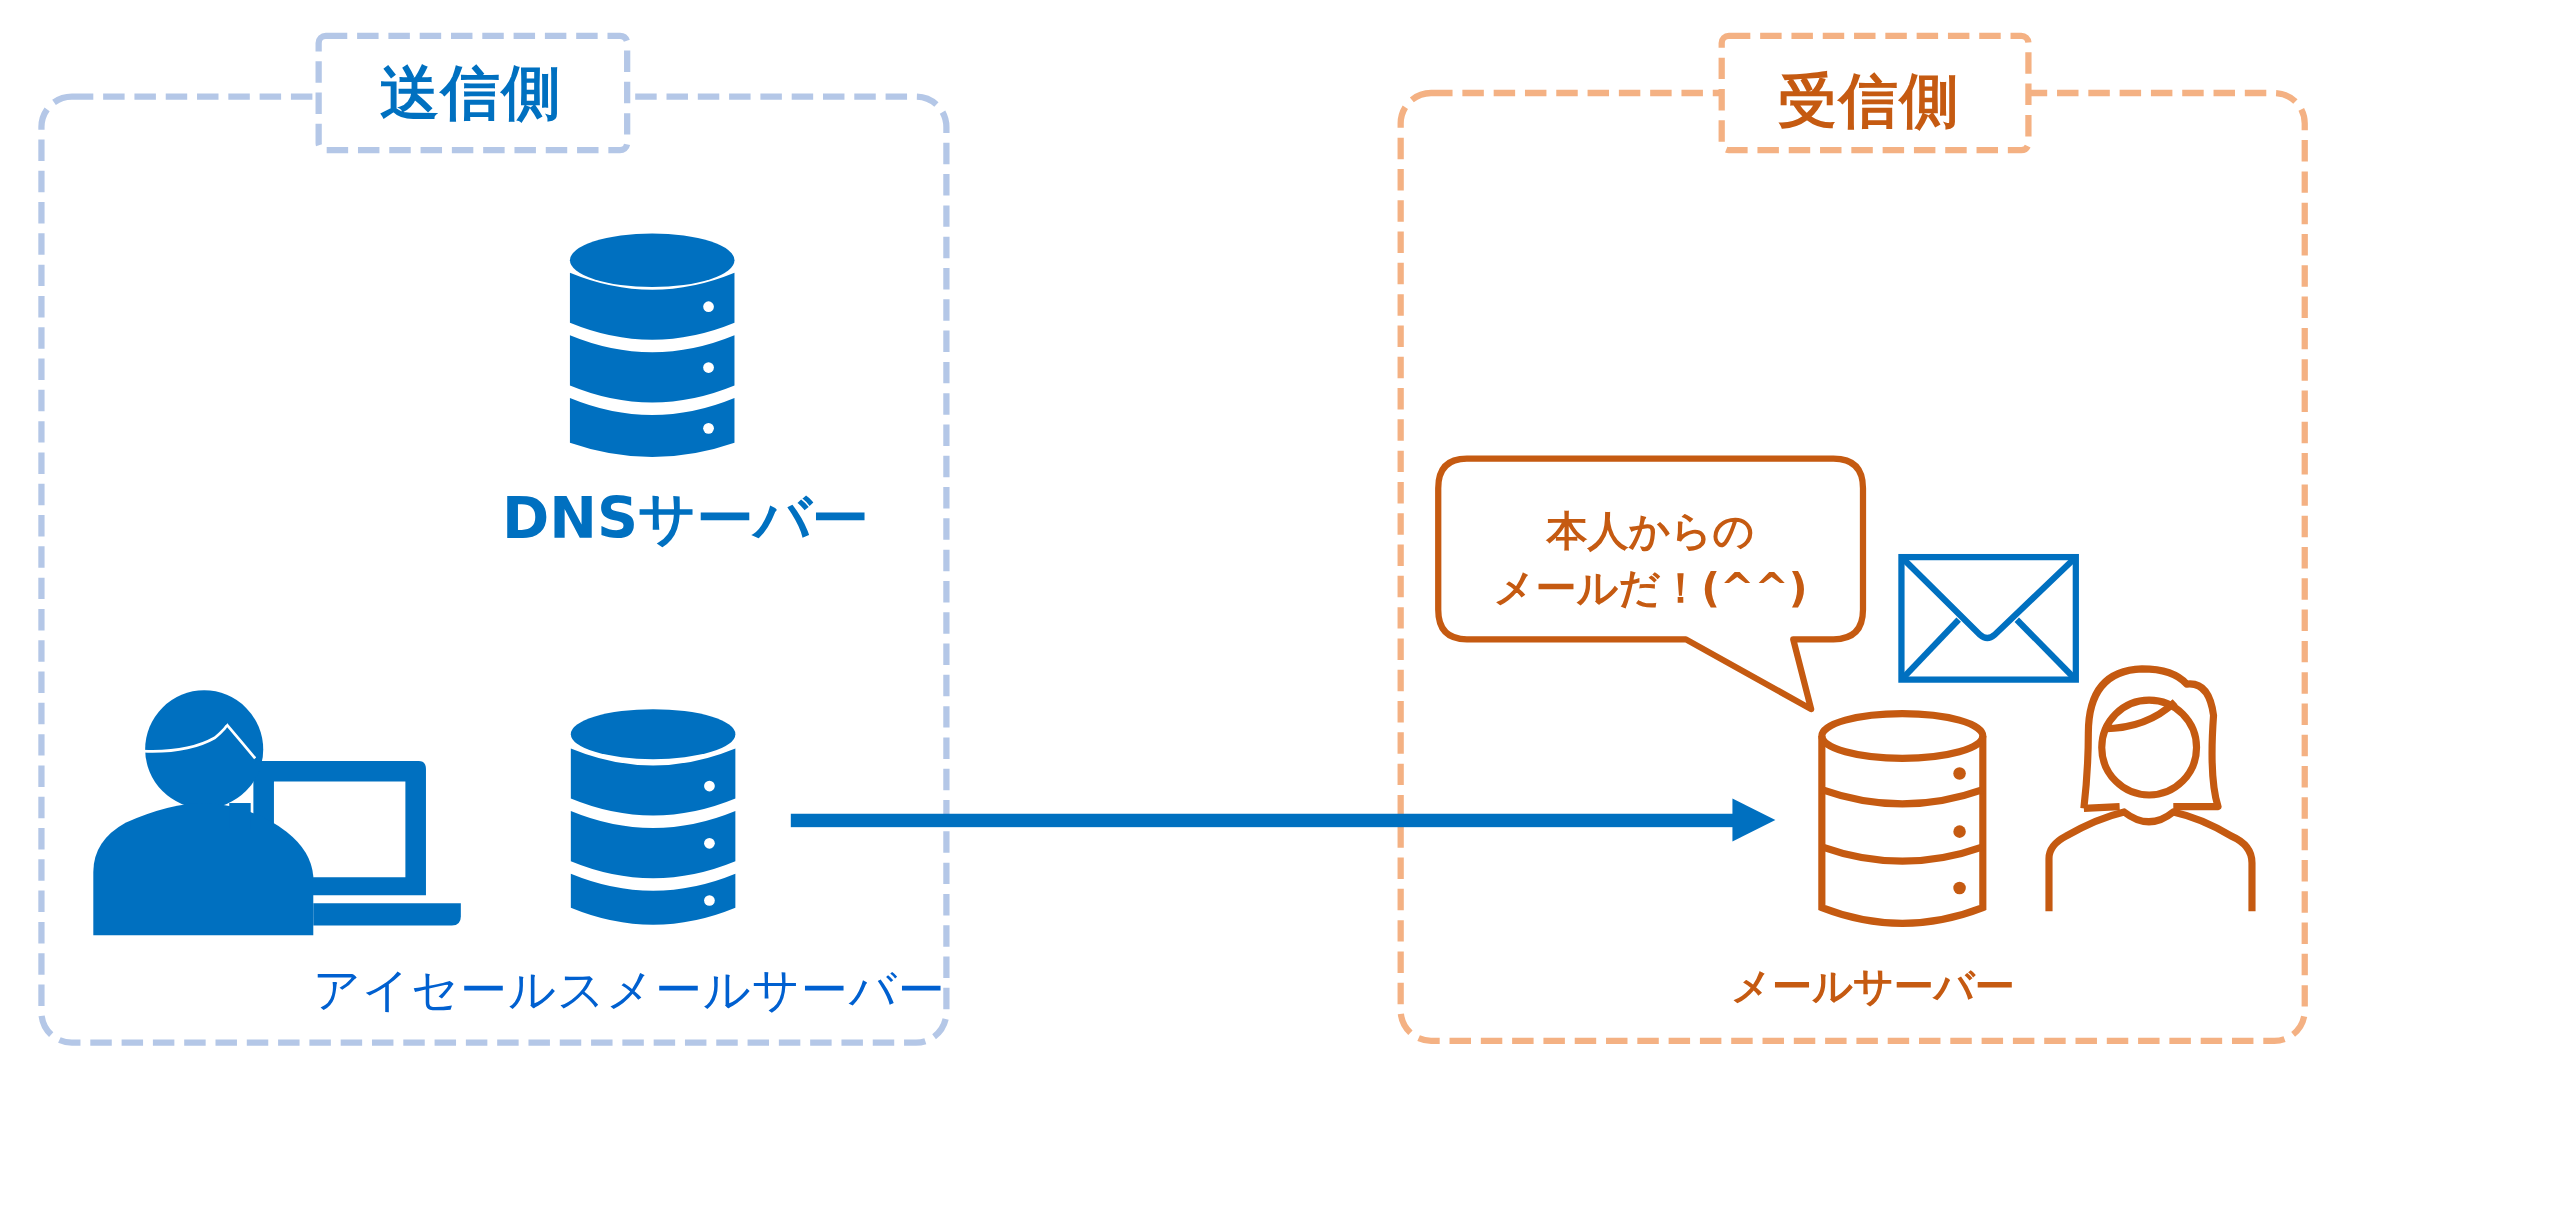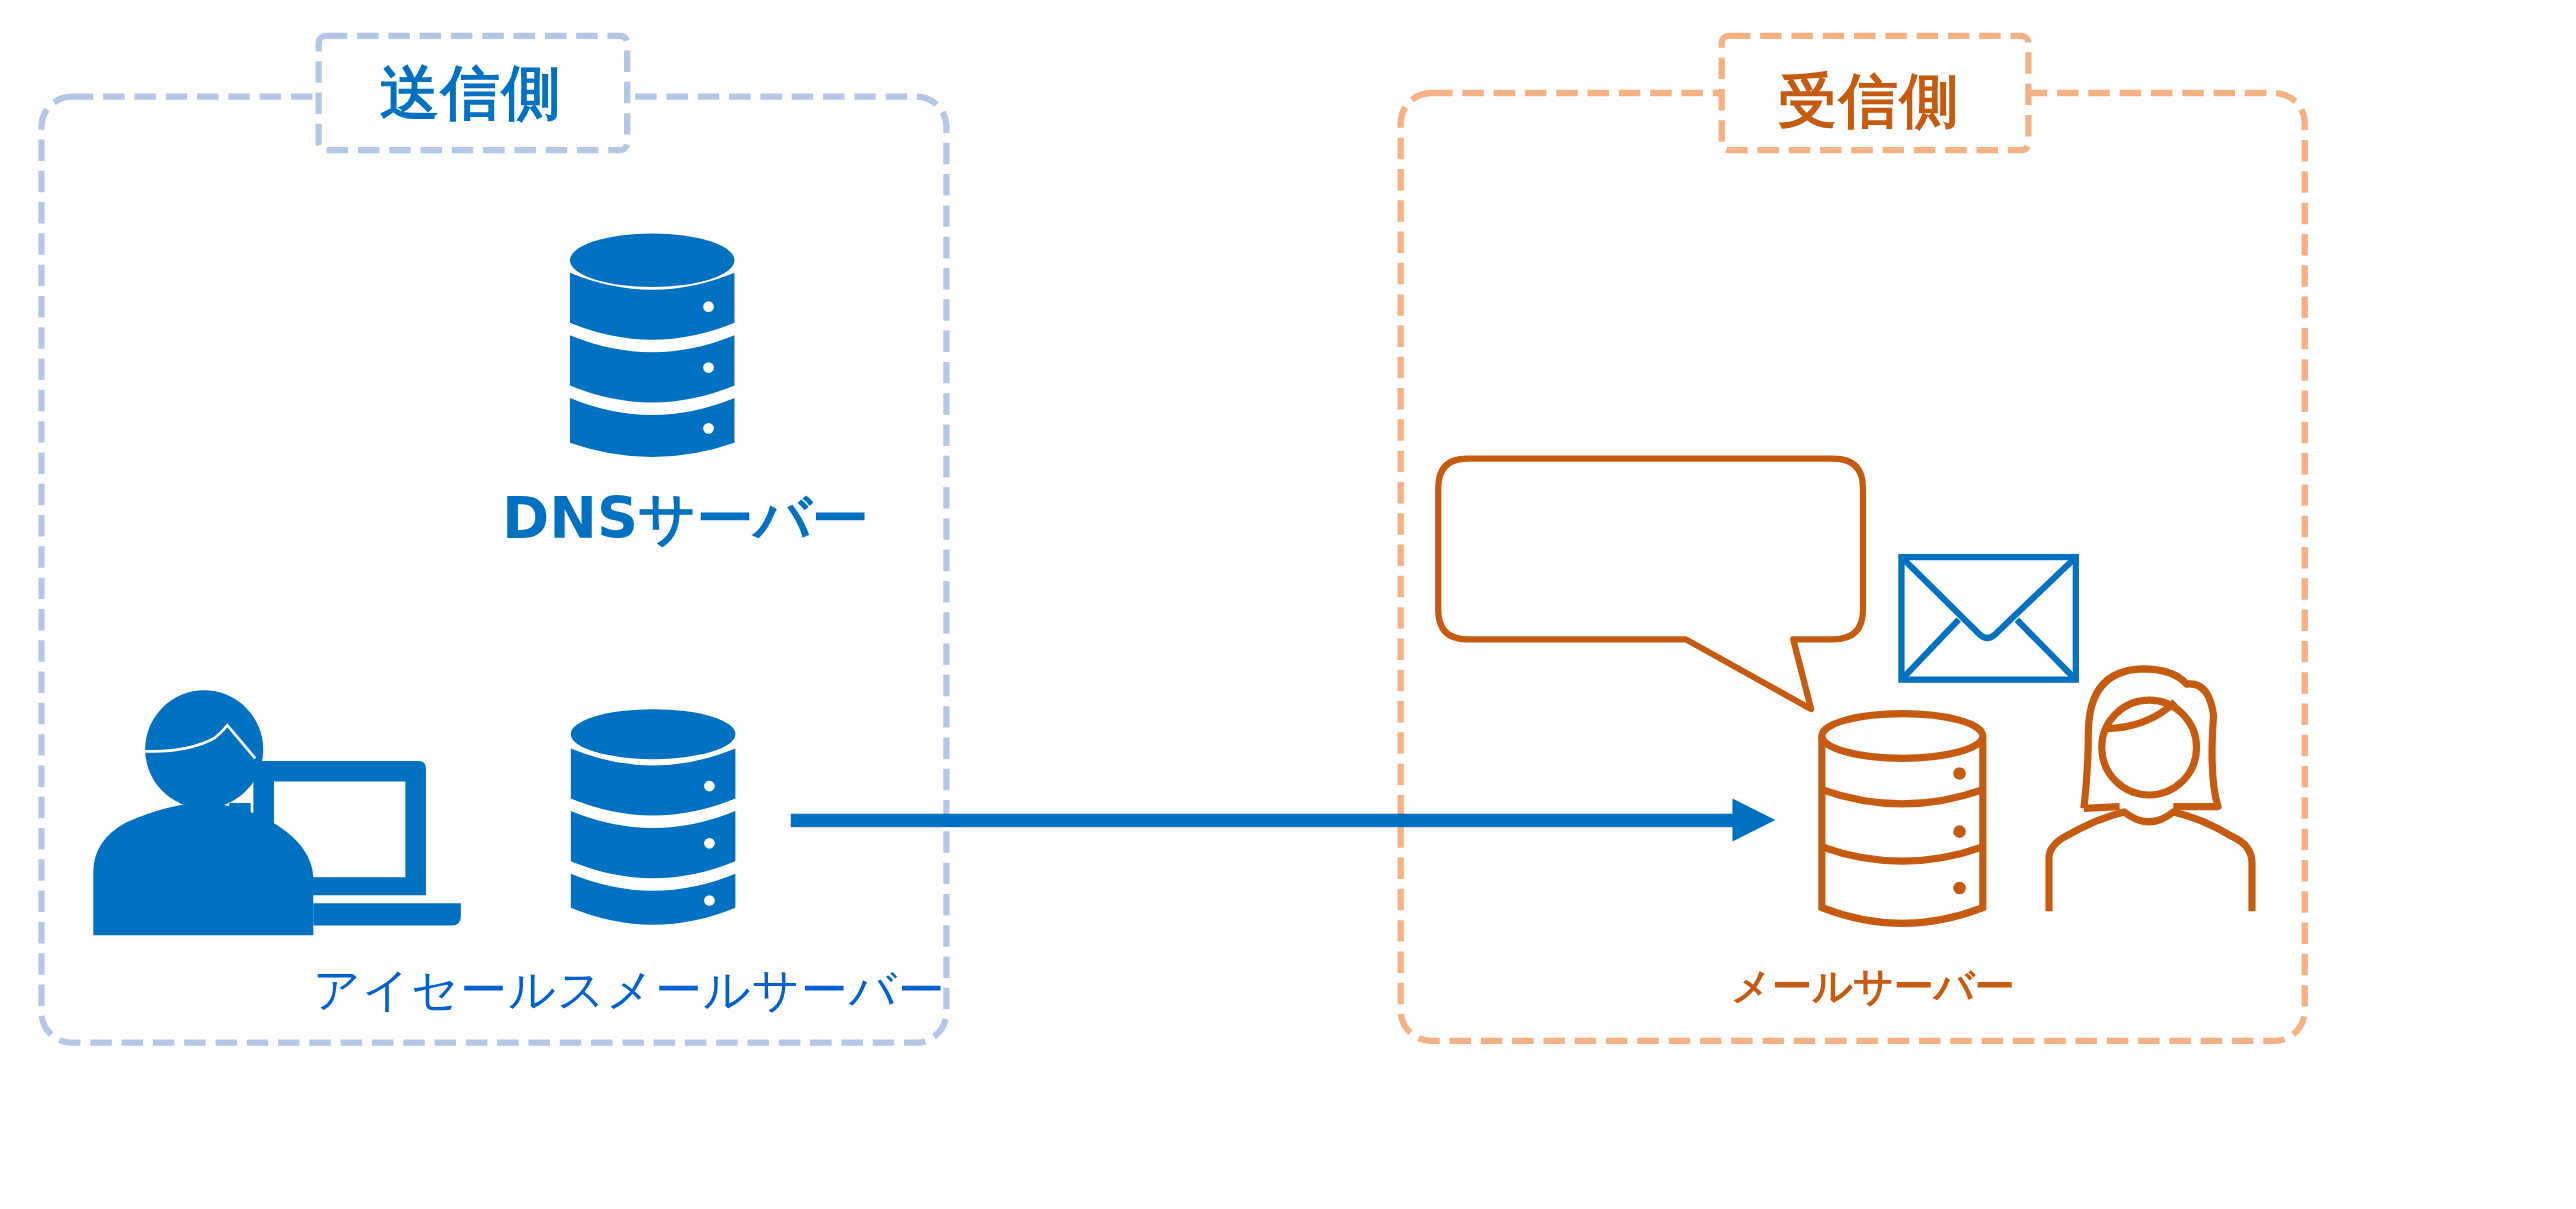--- a/index.html
+++ b/index.html
@@ -112,14 +112,18 @@
   <div class="txt section-label sender-label" style="left:380px; top:63px;">送信側</div>
 
   <div class="txt section-label receiver-label" style="left:1778px; top:71px;text-align:right;">受信側</div>
 
   <div class="txt dns-label" style="left:502px; top:490px;">DNSサーバー</div>
 
   <div class="txt mail-label-sender" style="left:313px; top:966px;">アイセールスメールサーバー</div>
 
   <div class="txt mail-label-receiver" style="left:1731px; top:966px;">メールサーバー</div>
 
+  <div class="txt bubble-text" style="left:1438px; top:503px; width:425px;">
+    <div>本人からの</div>
+    <div>メールだ！(^^)</div>
+  </div>
 </div>
 
 
 </body></html>

